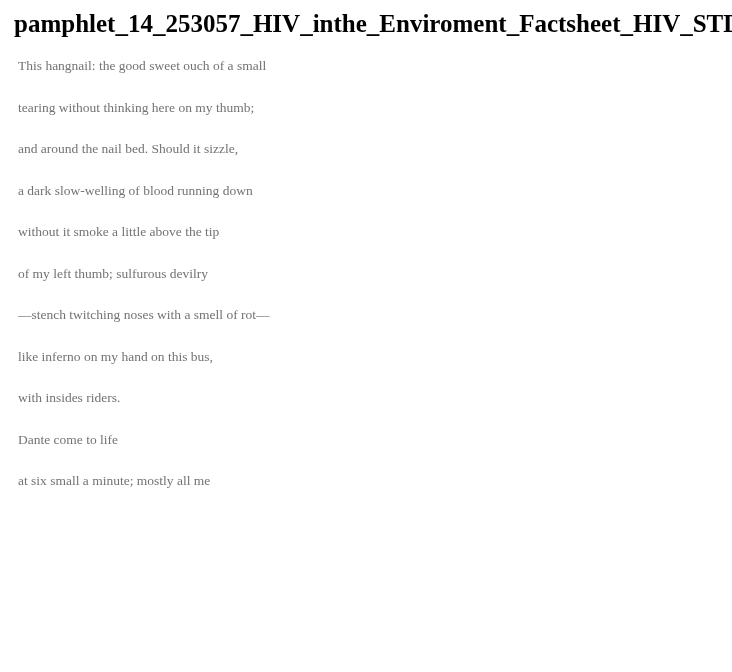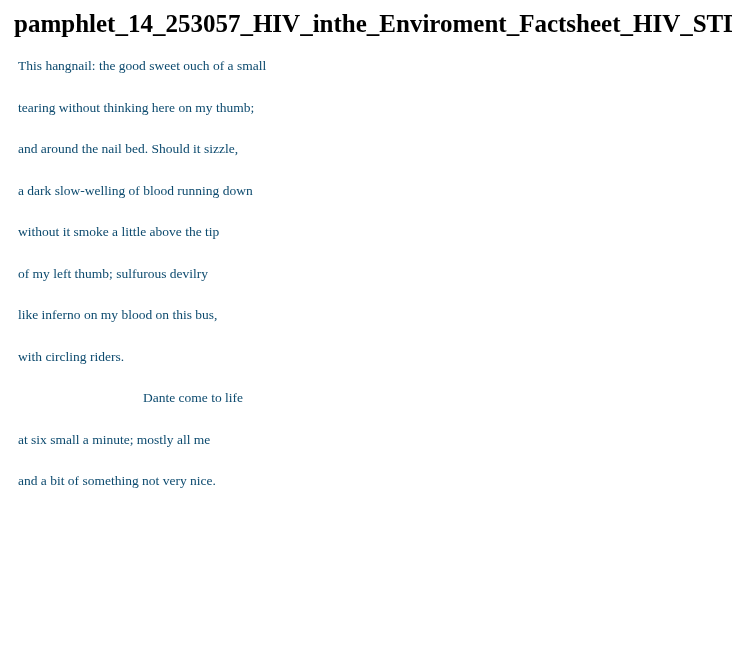--- a/index.html
+++ b/index.html
@@ -28,40 +28,39 @@
     font-family: "Liberation Serif", "DejaVu Serif", serif;
   }
   .poem {
     margin-top: 20px;
   }
   .poem p {
     margin: 0 0 27.5px 0;
     font-size: 13.5px;
     line-height: 14px;
     font-weight: 400;
-    color: #0c4a6e;
+    color: #737373;
     white-space: nowrap;
   }
   .poem p.indented {
-    margin-left: 125px;
     font-family: Liberation Serif, serif;
   }
 </style>
 </head>
 <body>
 
 <div class="page">
   <h1 class="doc-title">pamphlet_14_253057_HIV_inthe_Enviroment_Factsheet_HIV_STD</h1>
 
   <div class="poem">
     <p>This hangnail: the good sweet ouch of a small</p>
     <p>tearing without thinking here on my thumb;</p>
     <p>and around the nail bed. Should it sizzle,</p>
     <p>a dark slow-welling of blood running down</p>
     <p>without it smoke a little above the tip</p>
     <p>of my left thumb; sulfurous devilry</p>
-    <p>like inferno on my blood on this bus,</p>
-    <p>with circling riders.</p>
+    <p>—stench twitching noses with a smell of rot—</p>
+    <p>like inferno on my hand on this bus,</p>
+    <p>with insides riders.</p>
     <p class="indented">Dante come to life</p>
     <p>at six small a minute; mostly all me</p>
-    <p>and a bit of something not very nice.</p>
   </div>
 </div>
 
 </body></html>

